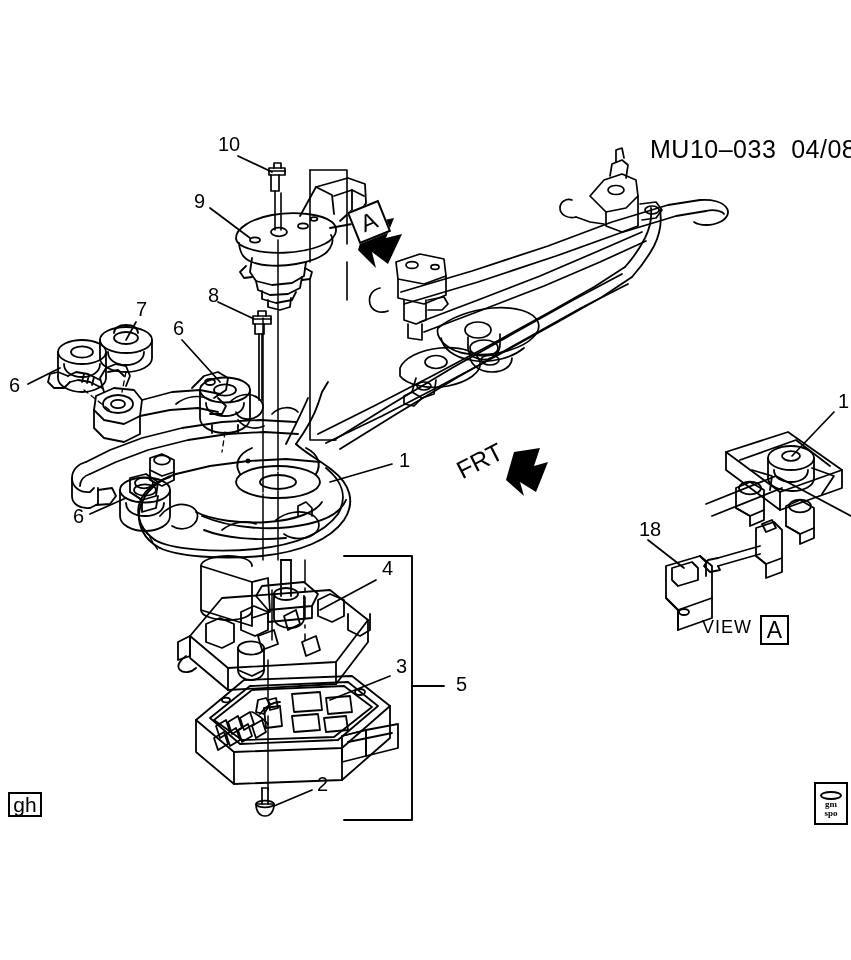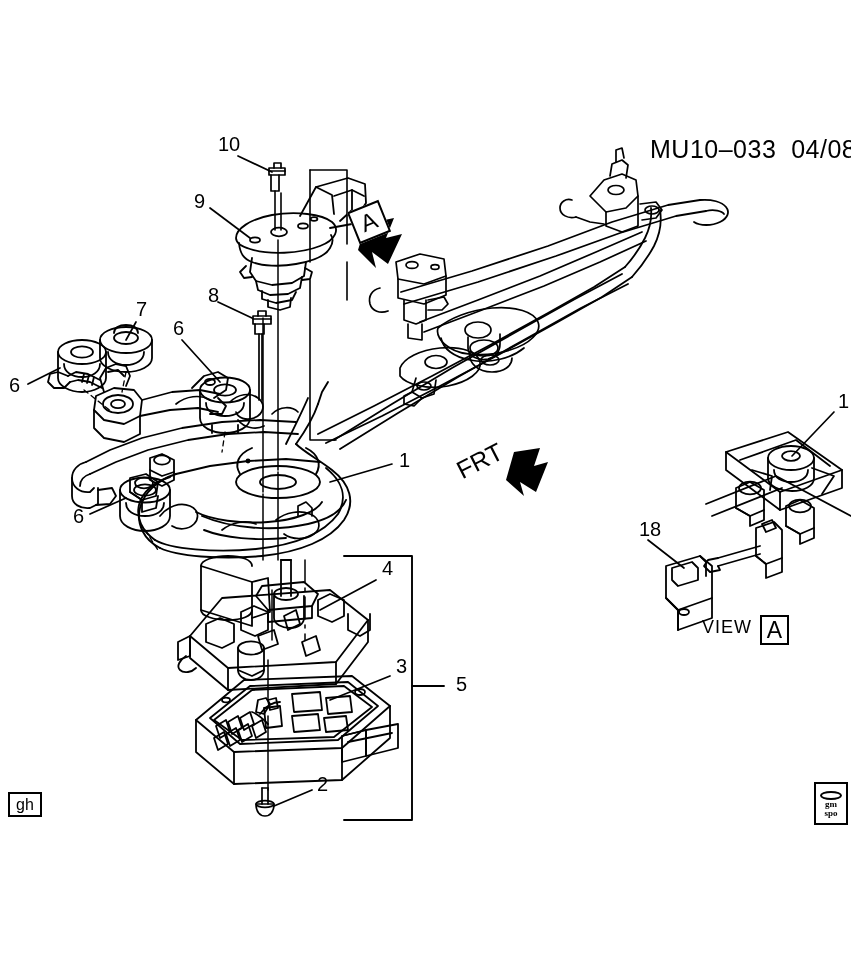--- a/index.html
+++ b/index.html
@@ -56,21 +56,21 @@
     border: 2px solid #000;
     background: #fff;
     display: flex;
     align-items: center;
     justify-content: center;
     font-family: "Liberation Sans", sans-serif;
   }
   #gh-box {
     width: 30px;
     height: 21px;
-    font-size: 16px;
+    font-size: 21px;
   }
   #viewa-box {
     width: 25px;
     height: 26px;
     font-size: 23px;
   }
   #section-a-box {
     width: 30px;
     height: 30px;
     font-size: 24px;

